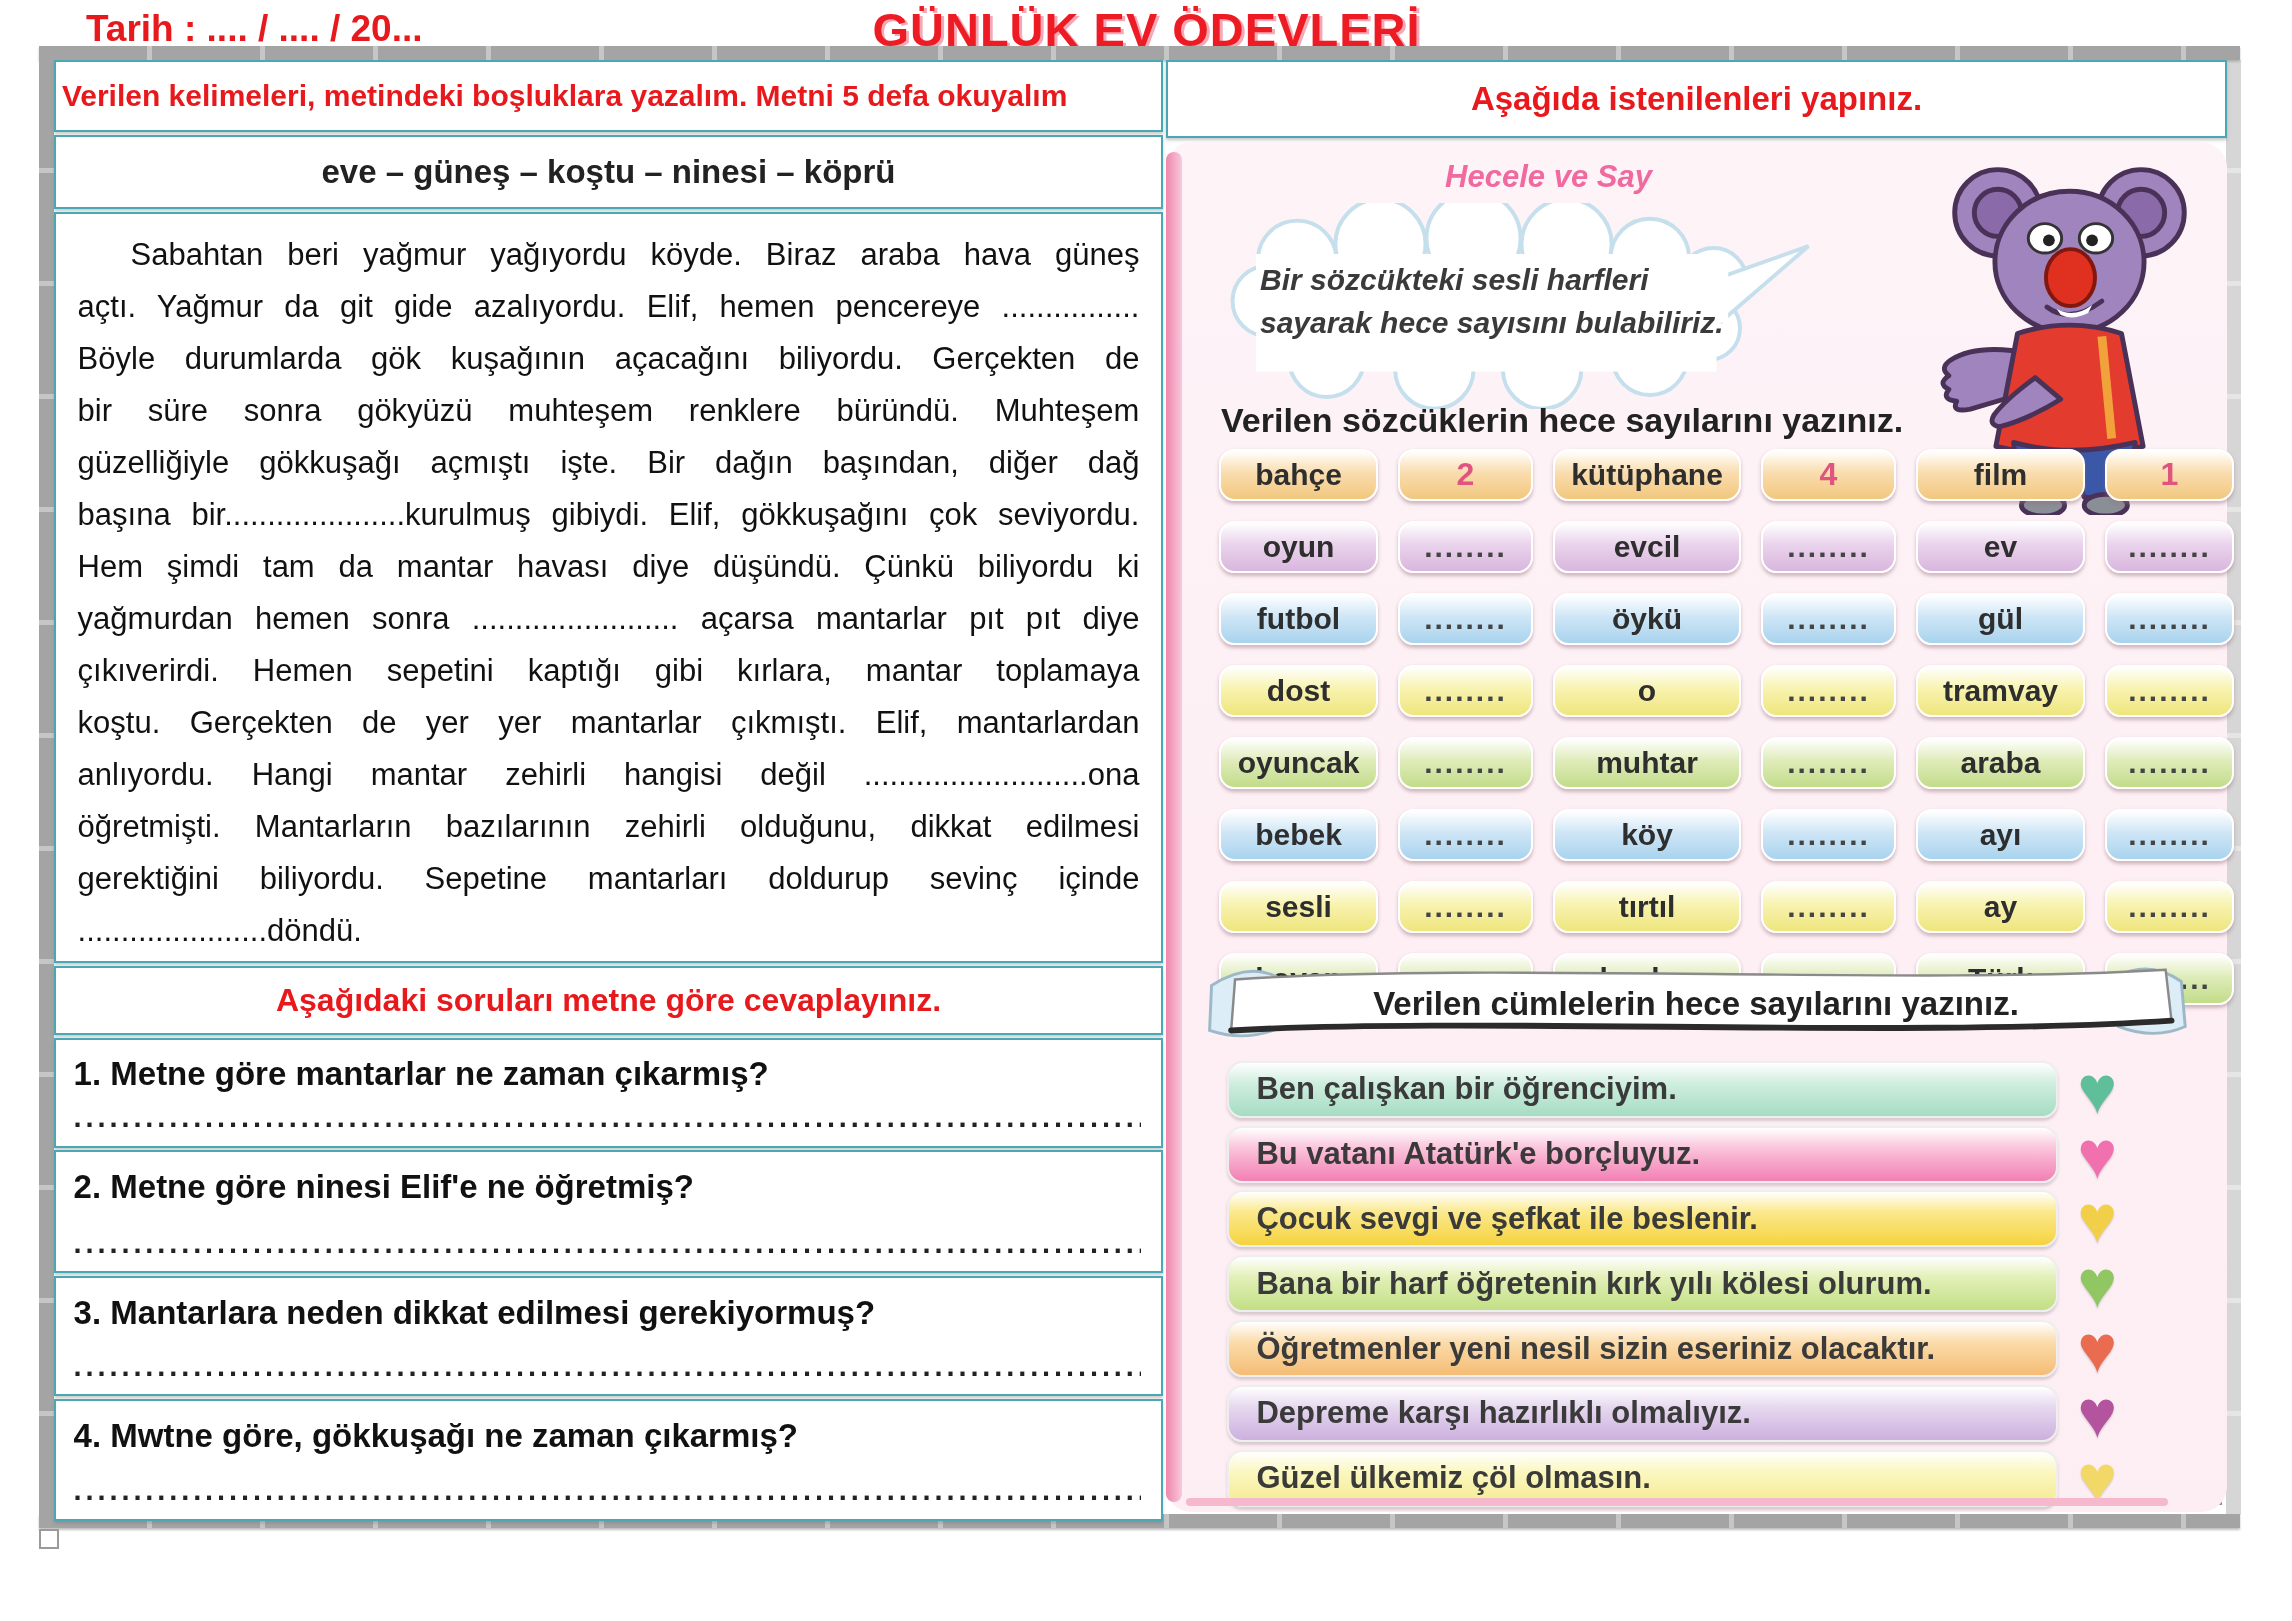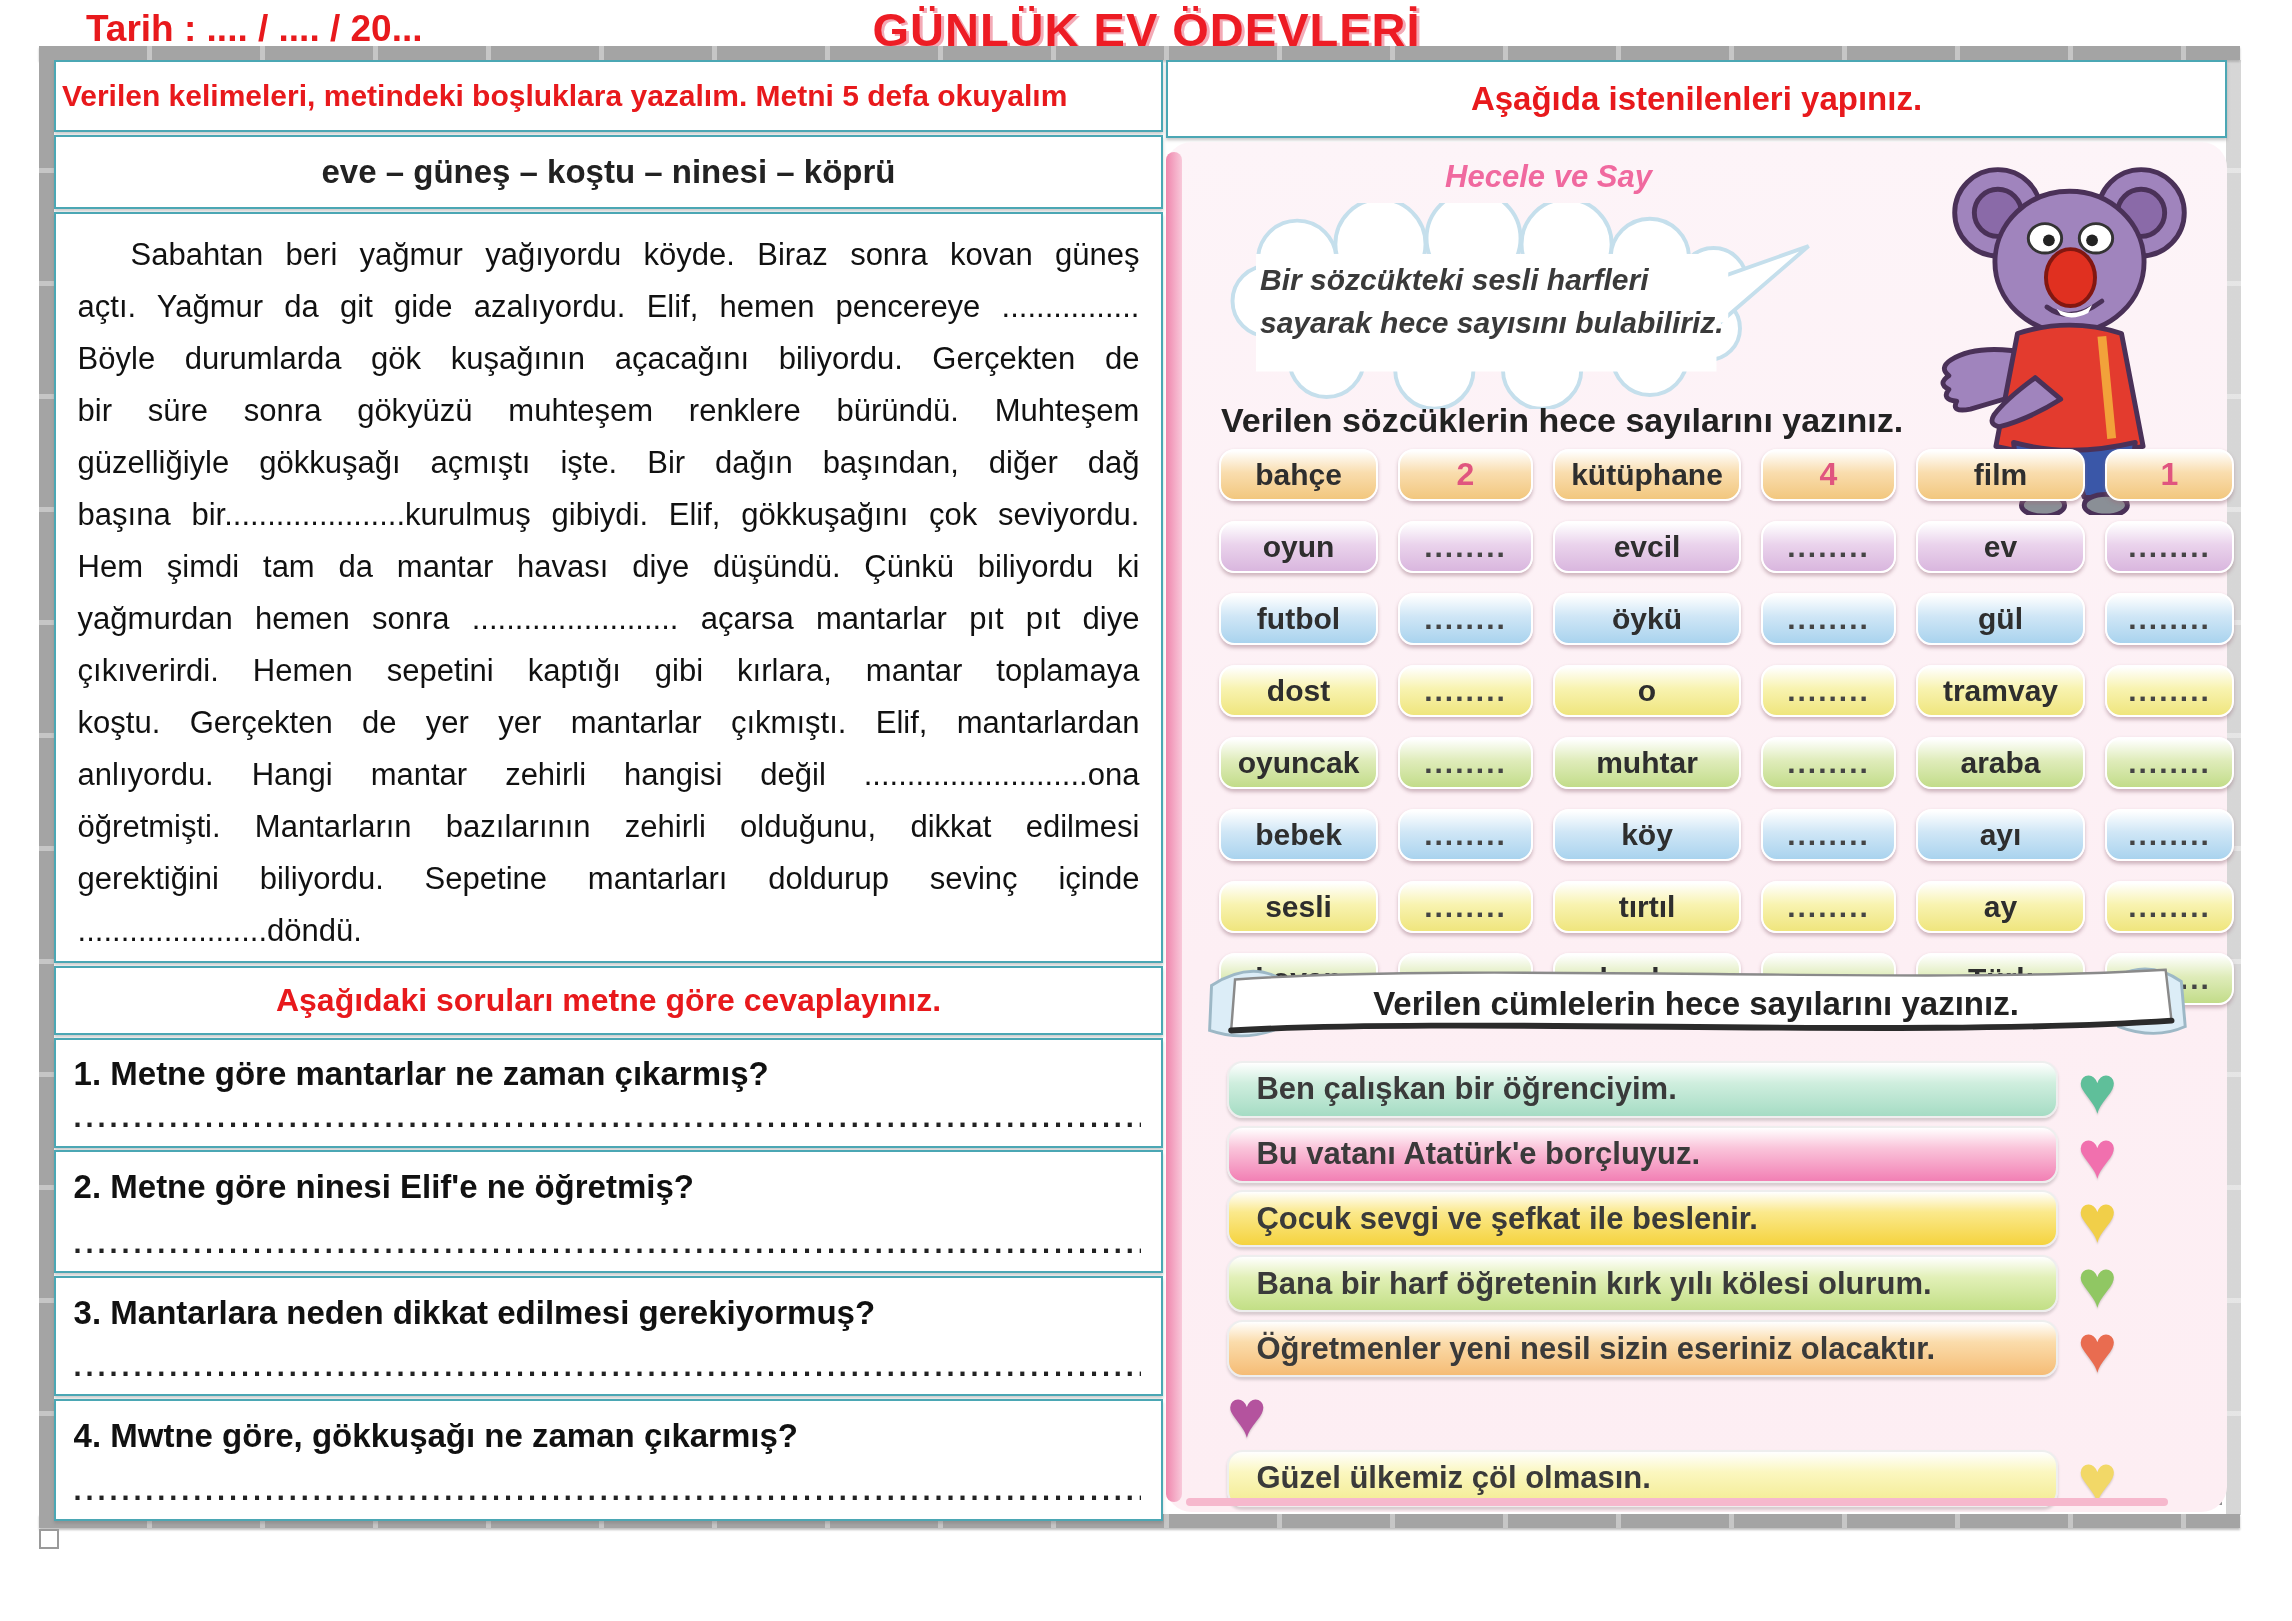--- a/index.html
+++ b/index.html
@@ -100,21 +100,21 @@
   <div class="tri tri-tl"></div>
   <div class="tri tri-tr"></div>
   <div class="tri tri-bl"></div>
   <div class="tri tri-br"></div>
   <div class="sq-bl"></div>
 
   <div class="left-col">
     <div class="lcell instr">Verilen kelimeleri, metindeki boşluklara yazalım. Metni 5 defa okuyalım</div>
     <div class="lcell bank">eve – güneş – koştu – ninesi – köprü</div>
     <div class="lcell passage">
-        <div class="passage-line first">Sabahtan beri yağmur yağıyordu köyde. Biraz sonra kovan güneş</div>
+        <div class="passage-line first">Sabahtan beri yağmur yağıyordu köyde. Biraz araba hava güneş</div>
         <div class="passage-line">açtı. Yağmur da git gide azalıyordu. Elif, hemen pencereye ................</div>
         <div class="passage-line">Böyle durumlarda gök kuşağının açacağını biliyordu. Gerçekten de</div>
         <div class="passage-line">bir süre sonra gökyüzü muhteşem renklere büründü. Muhteşem</div>
         <div class="passage-line">güzelliğiyle gökkuşağı açmıştı işte. Bir dağın başından, diğer dağ</div>
         <div class="passage-line">başına bir.....................kurulmuş gibiydi. Elif, gökkuşağını çok seviyordu.</div>
         <div class="passage-line">Hem şimdi tam da mantar havası diye düşündü. Çünkü biliyordu ki</div>
         <div class="passage-line">yağmurdan hemen sonra ........................ açarsa mantarlar pıt pıt diye</div>
         <div class="passage-line">çıkıverirdi. Hemen sepetini kaptığı gibi kırlara, mantar toplamaya</div>
         <div class="passage-line">koştu. Gerçekten de yer yer mantarlar çıkmıştı. Elif, mantarlardan</div>
         <div class="passage-line">anlıyordu. Hangi mantar zehirli hangisi değil ..........................ona</div>
@@ -280,20 +280,21 @@
           </div>
           <div class="s-row">
             <div class="s-bar" style="background: linear-gradient(rgb(255, 255, 255) 0%, rgb(226, 240, 184) 38%, rgb(194, 223, 133) 100%);">Bana bir harf öğretenin kırk yılı kölesi olurum.</div>
             <div class="s-heart" style="color: rgb(144, 199, 99);">♥</div>
           </div>
           <div class="s-row">
             <div class="s-bar" style="background: linear-gradient(rgb(255, 255, 255) 0%, rgb(251, 220, 171) 38%, rgb(245, 188, 117) 100%);">Öğretmenler yeni nesil sizin eseriniz olacaktır.</div>
             <div class="s-heart" style="color: rgb(233, 108, 80);">♥</div>
           </div>
           <div class="s-row">
+            <div class="s-bar" style="background: linear-gradient(rgb(255, 255, 255) 0%, rgb(230, 216, 239) 38%, rgb(204, 176, 222) 100%);">Depreme karşı hazırlıklı olmalıyız.</div>
             <div class="s-heart" style="color: rgb(180, 83, 158);">♥</div>
           </div>
           <div class="s-row">
             <div class="s-bar" style="background: linear-gradient(rgb(255, 255, 255) 0%, rgb(251, 247, 192) 38%, rgb(243, 235, 144) 100%);">Güzel ülkemiz çöl olmasın.</div>
             <div class="s-heart" style="color: rgb(242, 216, 103);">♥</div>
           </div>
         </div>
     </div>
   </div>
 

